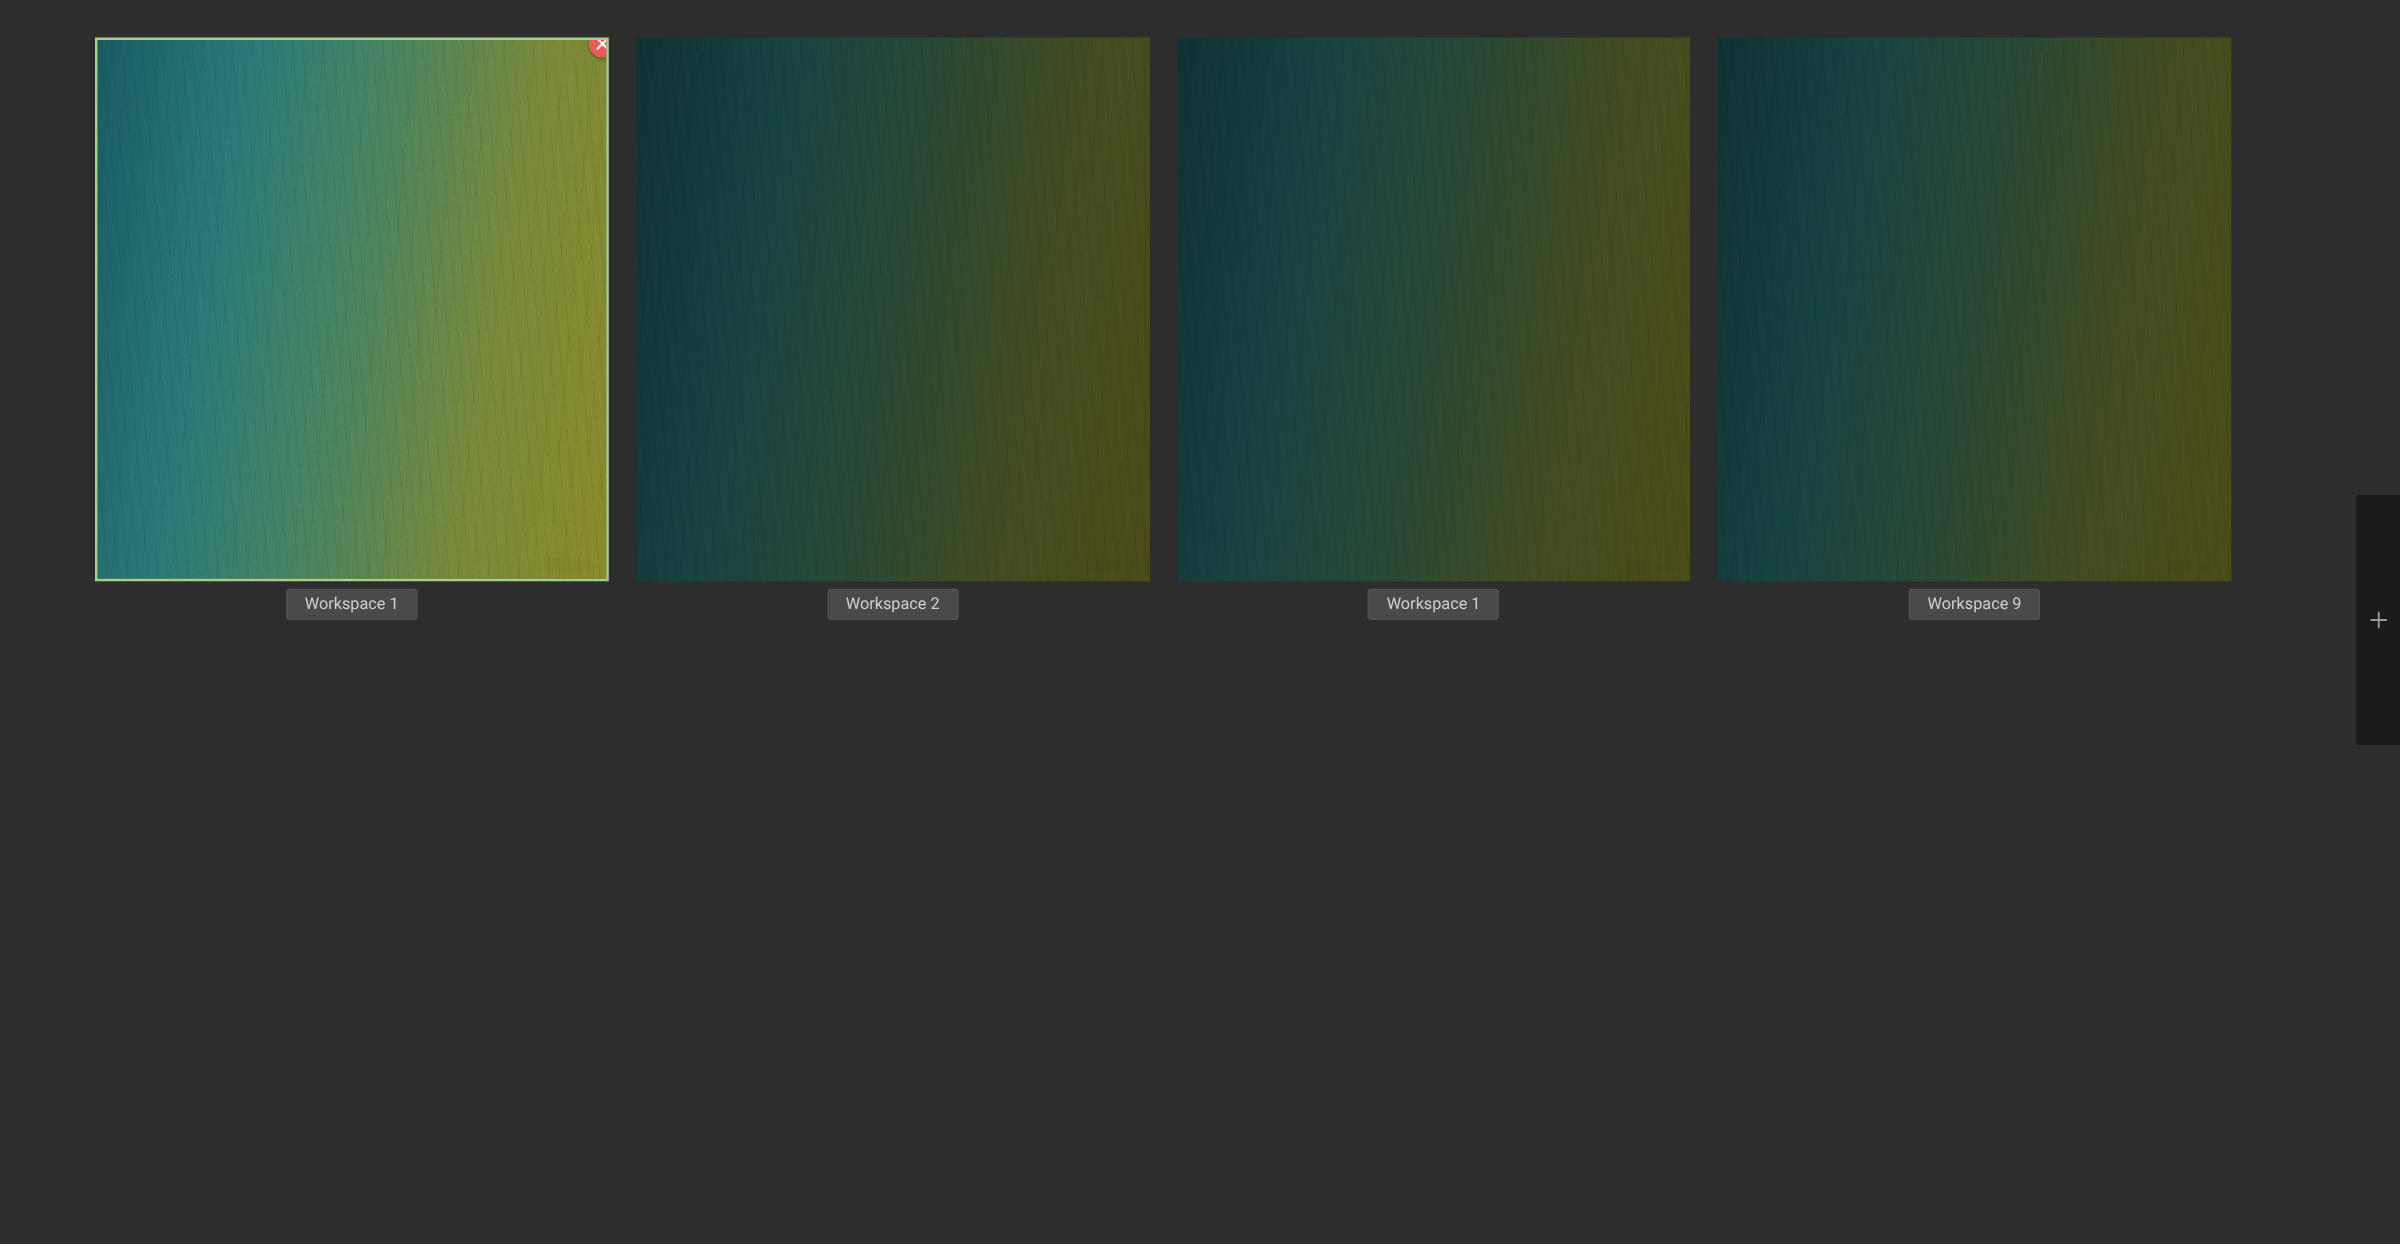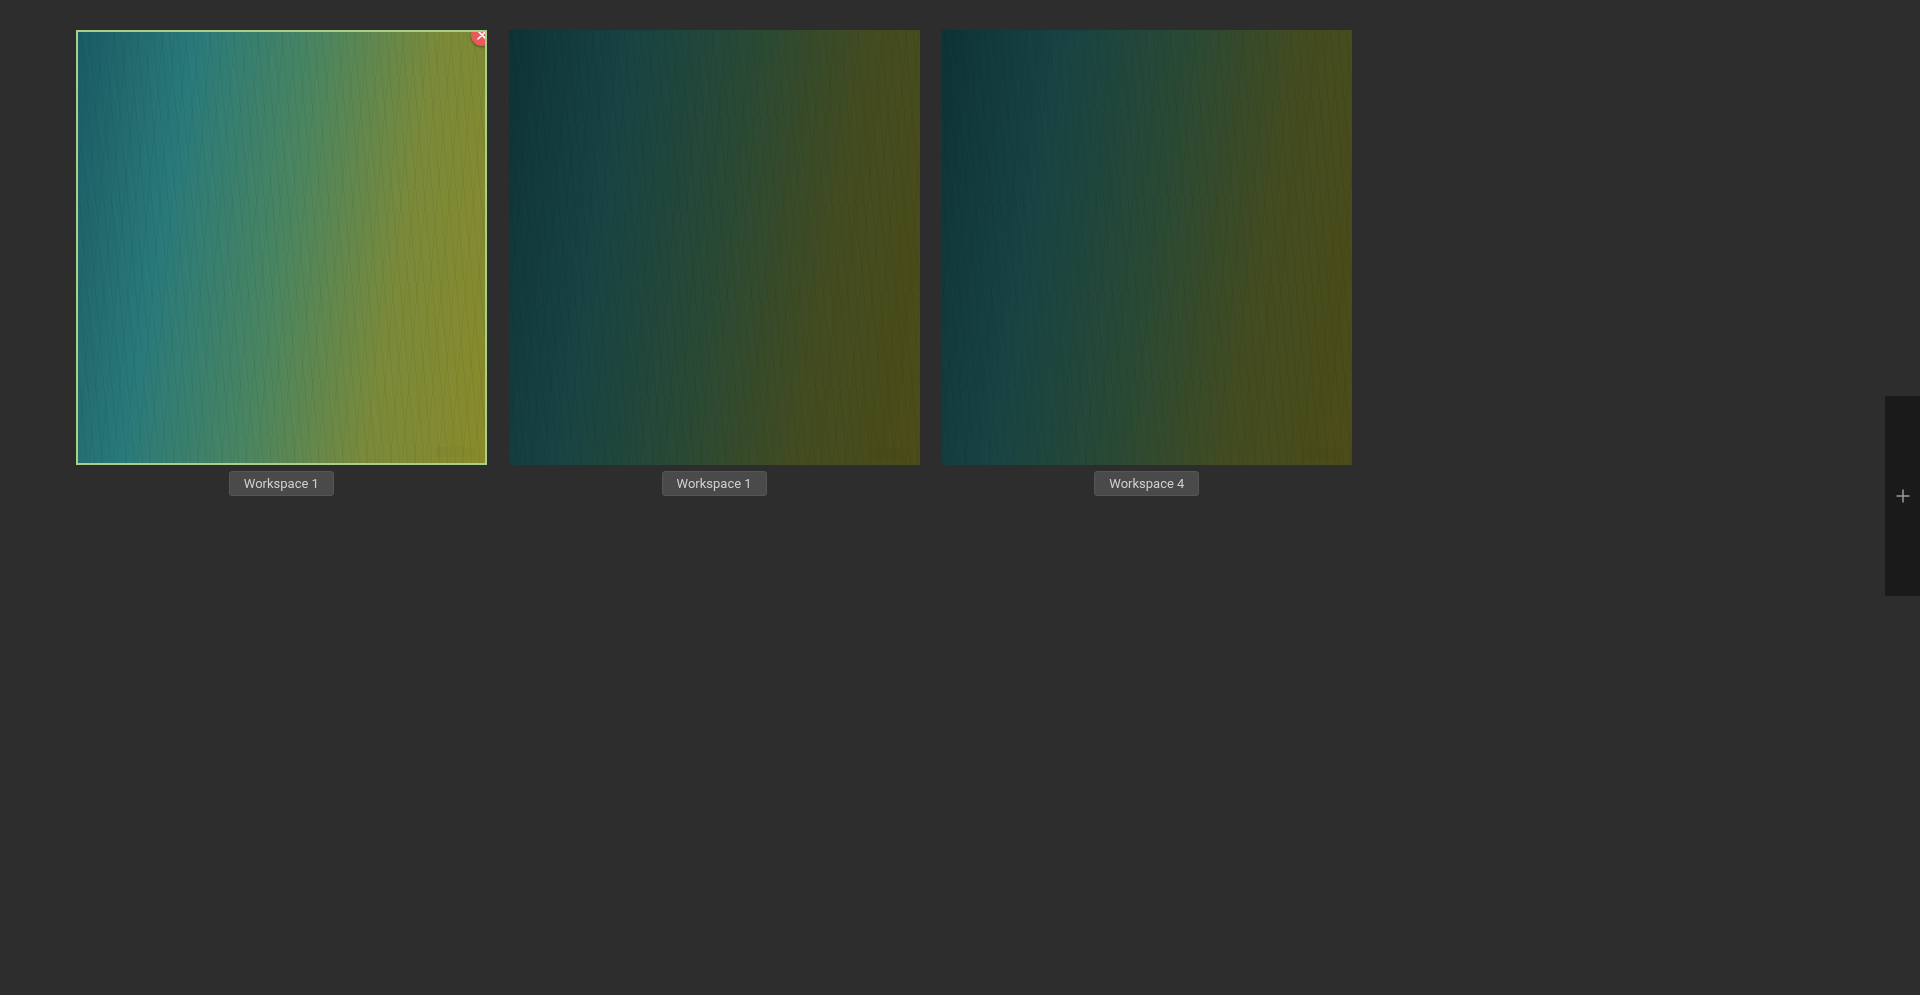--- a/index.html
+++ b/index.html
@@ -138,29 +138,33 @@
     <div class="workspace-thumb active">
       <div class="close-badge">
         <svg viewBox="0 0 10 10">
           <path d="M1 1 L9 9 M9 1 L1 9" stroke="#ffffff" stroke-width="1.6" stroke-linecap="round"></path>
         </svg>
       </div>
     </div>
     <div class="workspace-label">Workspace 1</div>
   </div>
 
+  <div class="workspace-cell">
+    <div class="workspace-thumb inactive"></div>
+    <div class="workspace-label">Workspace 2</div>
+  </div>
 
   <div class="workspace-cell">
     <div class="workspace-thumb inactive"></div>
     <div class="workspace-label">Workspace 1</div>
   </div>
 
   <div class="workspace-cell">
     <div class="workspace-thumb inactive"></div>
-    <div class="workspace-label">Workspace 4</div>
+    <div class="workspace-label">Workspace 9</div>
   </div>
 
 </div>
 
 <div class="add-workspace-tab">
   <svg viewBox="0 0 16 16">
     <path d="M8 2 V14 M2 8 H14" stroke="#9a9a9a" stroke-width="1.5" stroke-linecap="round"></path>
   </svg>
 </div>
 

